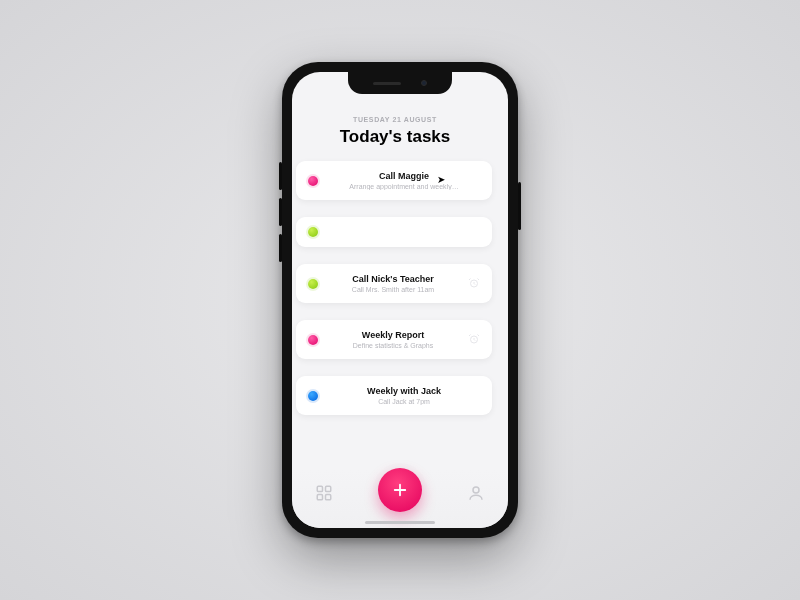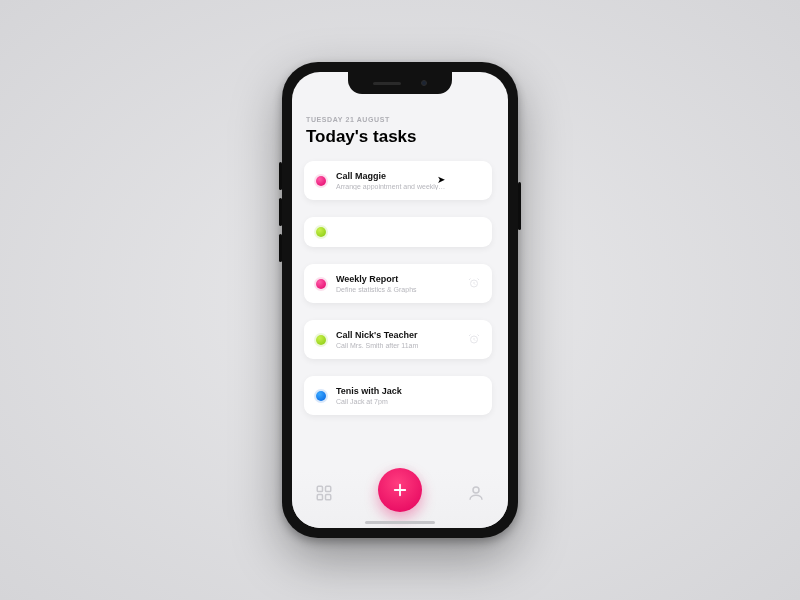--- a/index.html
+++ b/index.html
@@ -53,22 +53,23 @@
     display: flex;
     align-items: center;
     justify-content: center;
     gap: 20px;
   }
   .notch .speaker { width: 28px; height: 3px; background: #2a2a2a; border-radius: 2px; }
   .notch .camera { width: 6px; height: 6px; background: #1c2433; border-radius: 50%; border: 1px solid #2a2a2a; }
   .content {
     position: absolute;
     inset: 0;
-    padding: 44px 16px 60px 12px;
+    padding: 44px 16px 60px 4px;
     overflow: hidden;
+    text-align: center;
   }
   .date {
     font-size: 7px;
     letter-spacing: 0.6px;
     color: #aeaeb4;
     font-weight: 600;
     margin-bottom: 4px;
     margin-left: 2px;
   }
   .title {
@@ -181,51 +182,51 @@
             <div class="task-title">Call Maggie</div>
             <div class="task-sub">Arrange appointment and weekly…</div>
           </div>
         </div>
 
         <div class="task-card">
           <span class="dot green"></span>
         </div>
 
         <div class="task-card">
-          <span class="dot pink"></span>
-          <div class="task-text">
-            <div class="task-title">Weekly Report</div>
-            <div class="task-sub">Define statistics &amp; Graphs</div>
+          <span class="dot green"></span>
+          <div class="task-text">
+            <div class="task-title">Call Nick's Teacher</div>
+            <div class="task-sub">Call Mrs. Smith after 11am</div>
           </div>
           <span class="alarm">
             <svg width="12" height="12" viewBox="0 0 24 24" fill="none" stroke="currentColor" stroke-width="2">
                 <circle cx="12" cy="13" r="7"></circle>
                 <path d="M12 10v3l2 2M5 3l-3 3M22 6l-3-3"></path>
               </svg>
           </span>
         </div>
 
         <div class="task-card">
-          <span class="dot green"></span>
-          <div class="task-text">
-            <div class="task-title">Call Nick's Teacher</div>
-            <div class="task-sub">Call Mrs. Smith after 11am</div>
+          <span class="dot pink"></span>
+          <div class="task-text">
+            <div class="task-title">Weekly Report</div>
+            <div class="task-sub">Define statistics &amp; Graphs</div>
           </div>
           <span class="alarm">
             <svg width="12" height="12" viewBox="0 0 24 24" fill="none" stroke="currentColor" stroke-width="2">
                 <circle cx="12" cy="13" r="7"></circle>
                 <path d="M12 10v3l2 2M5 3l-3 3M22 6l-3-3"></path>
               </svg>
           </span>
         </div>
 
         <div class="task-card">
           <span class="dot blue"></span>
           <div class="task-text">
-            <div class="task-title">Tenis with Jack</div>
+            <div class="task-title">Weekly with Jack</div>
             <div class="task-sub">Call Jack at 7pm</div>
           </div>
         </div>
 
       </div>
 
       <span class="cursor">➤</span>
     </div>
 
     <div class="tabbar">

